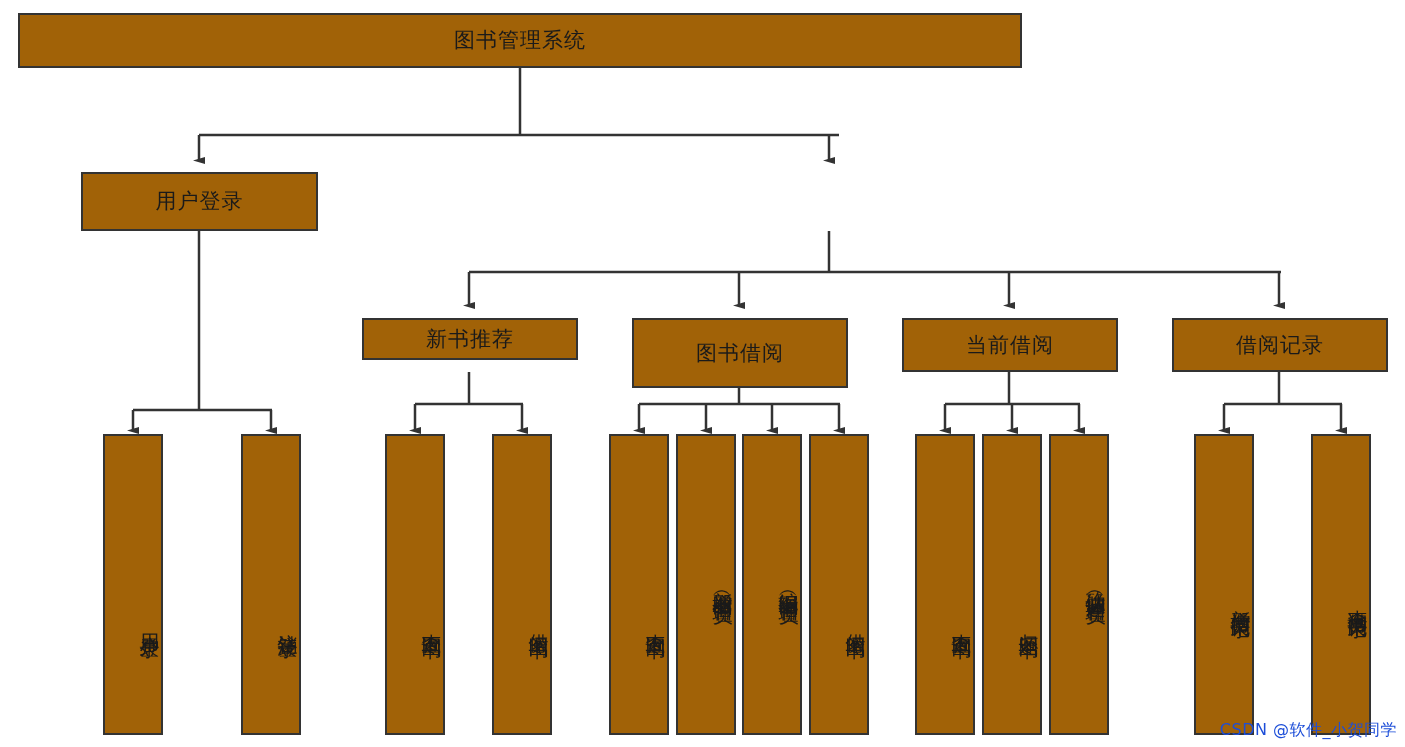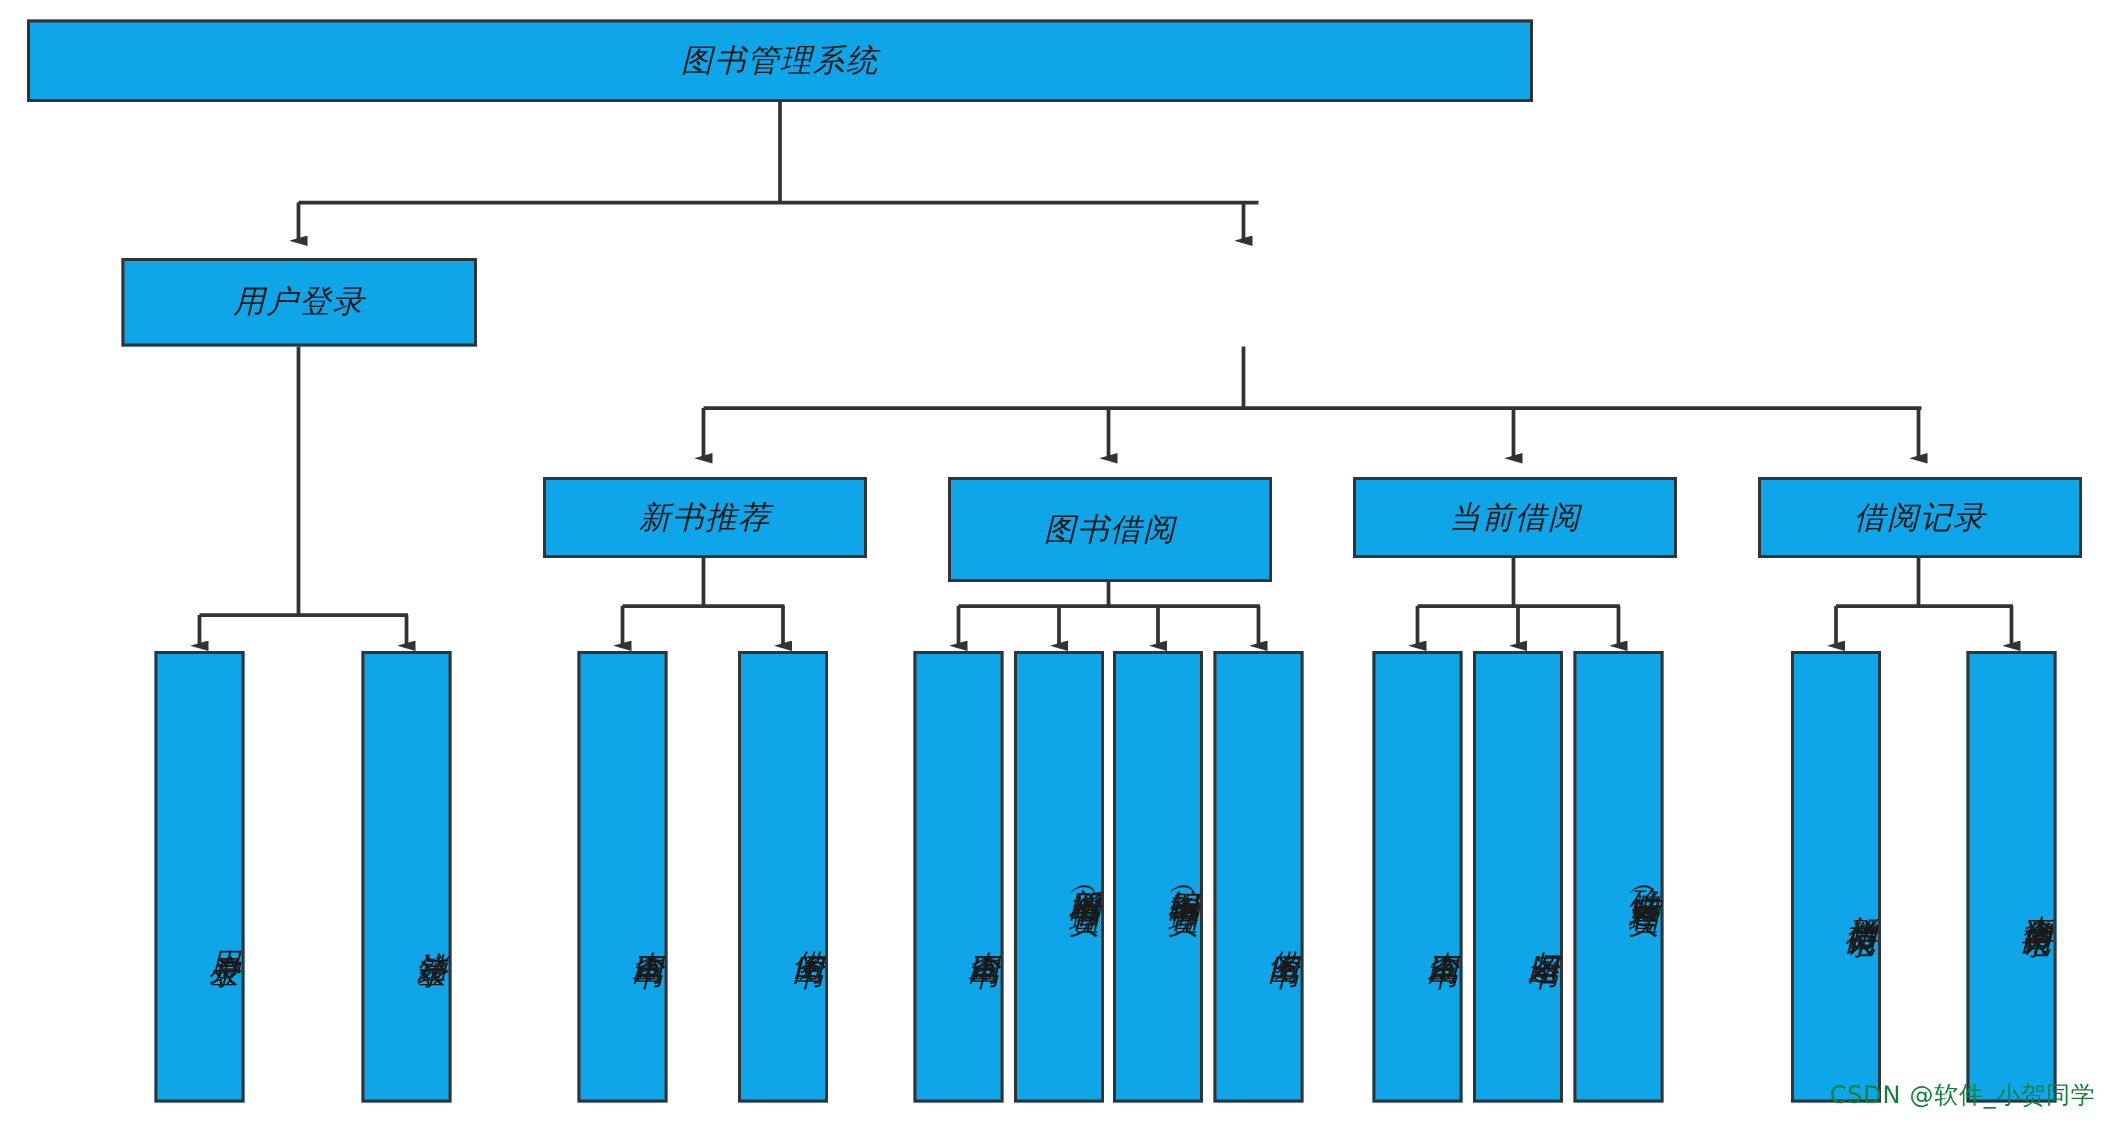--- a/index.html
+++ b/index.html
@@ -21,26 +21,25 @@
     position: absolute;
     left: 0;
     top: 0;
     width: 1405px;
     height: 747px;
   }
   .node {
     position: absolute;
     box-sizing: border-box;
     border: 2.5px solid #333333;
-    background: #0ea5e9;
+    background: #a16207;
     display: flex;
     align-items: center;
     justify-content: center;
     color: #1a1a1a;
-    font-style: italic;
   }
   .node.horiz {
     font-size: 21px;
     letter-spacing: 1px;
   }
   .node.vert {
     writing-mode: vertical-rl;
     text-orientation: upright;
     font-size: 20px;
     letter-spacing: 2px;
@@ -51,21 +50,21 @@
   }
   .node .lbl {
     display: block;
     line-height: 1.18;
   }
   .watermark {
     position: absolute;
     right: 8px;
     bottom: 6px;
     font-size: 16px;
-    color: #15803d;
+    color: #1d4ed8;
     letter-spacing: 0.5px;
     white-space: nowrap;
     pointer-events: none;
   }
 </style>
 </head>
 <body>
 
 <div id="diagram-root">
 
@@ -121,21 +120,21 @@
 
   <div class="node horiz" style="left:18px; top:13px; width:1004px; height:55px;">
     <span class="lbl">图书管理系统</span>
   </div>
 
   <div class="node horiz" style="left:81px; top:172px; width:237px; height:59px;">
     <span class="lbl">用户登录</span>
   </div>
 
 
-  <div class="node horiz" style="left:362px; top:318px; width:216px; height:54px;">
+  <div class="node horiz" style="left:362px; top:318px; width:216px; height:42px;">
     <span class="lbl">新书推荐</span>
   </div>
 
   <div class="node horiz" style="left:632px; top:318px; width:216px; height:70px;">
     <span class="lbl">图书借阅</span>
   </div>
 
   <div class="node horiz" style="left:1172px; top:318px; width:216px; height:54px;">
     <span class="lbl">借阅记录</span>
   </div>

